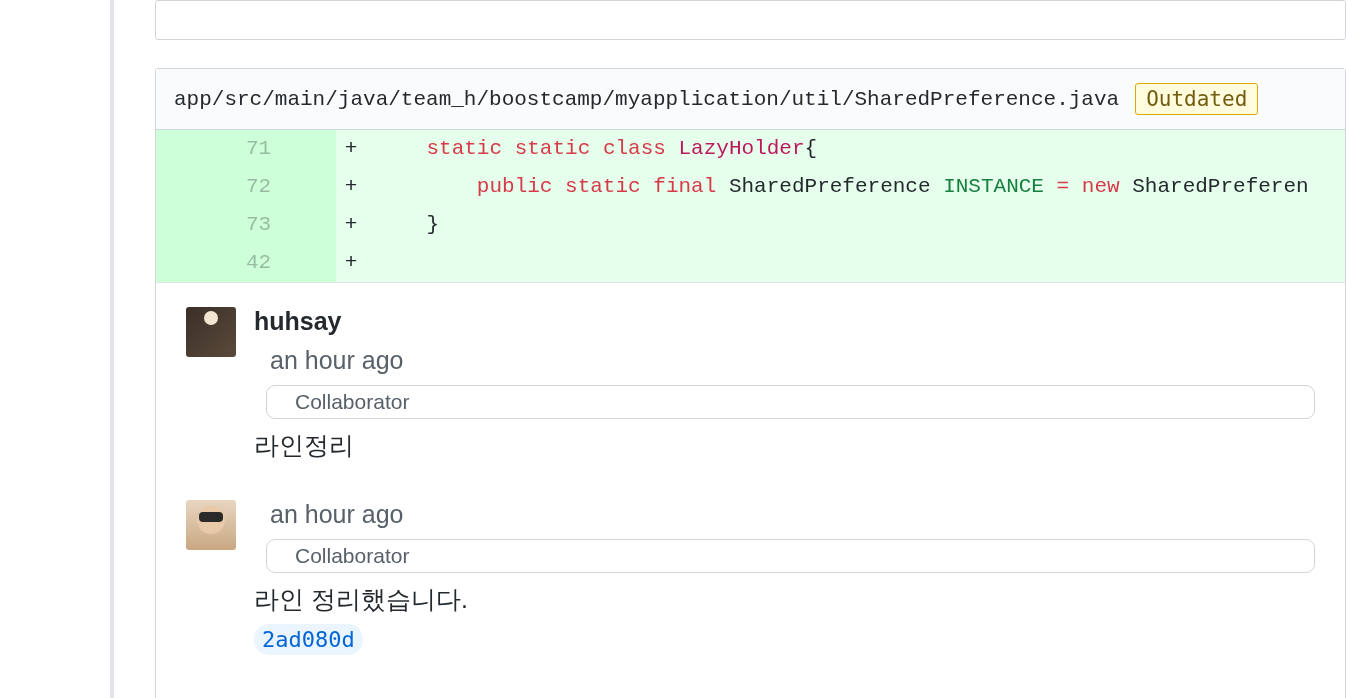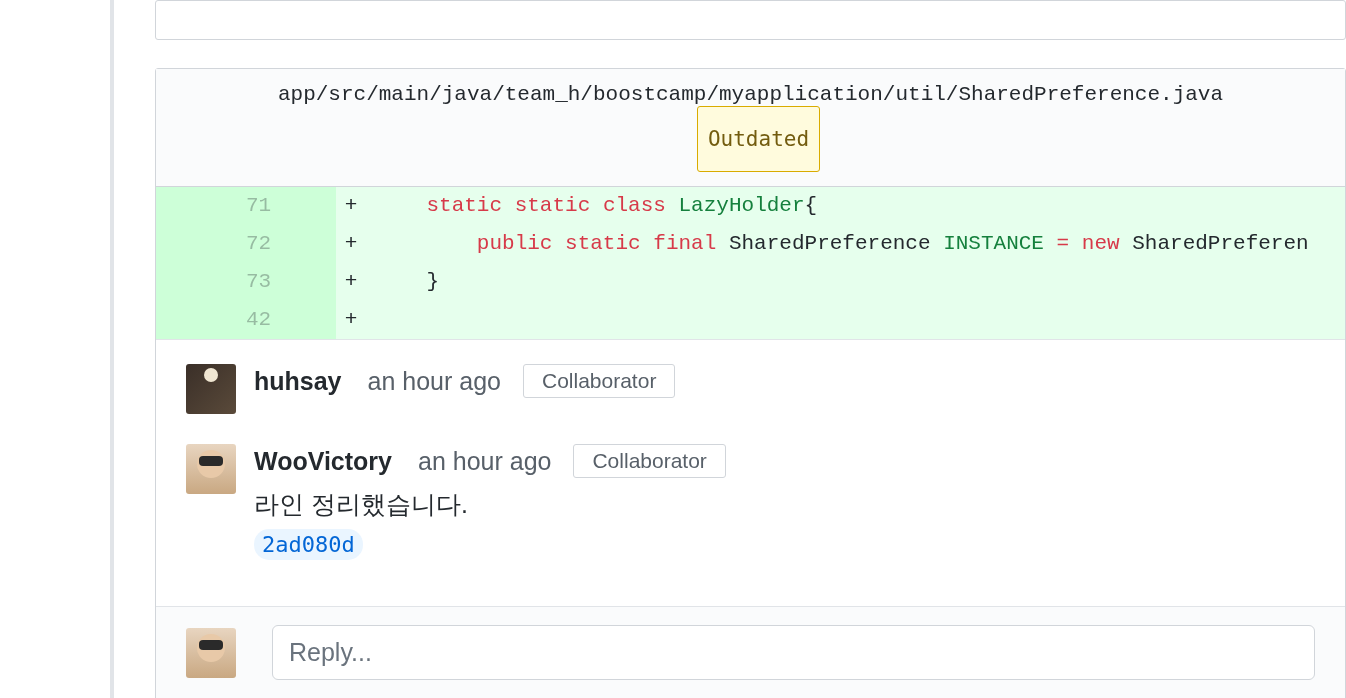--- a/index.html
+++ b/index.html
@@ -26,30 +26,29 @@
   border-radius: 3px;
   margin-bottom: 32px;
   background: #fff;
 }
 .file-header {
   display: flex;
   align-items: center;
   padding: 14px 18px;
   background: #fafbfc;
   border-bottom: 1px solid #d1d5da;
-  flex-direction: column;
 }
 .file-path {
   font-family: SFMono-Regular, Consolas, "Liberation Mono", Menlo, monospace;
   font-size: 21px;
   color: #24292e;
 }
 .outdated-badge {
   margin-left: 16px;
-  padding: 20px 10px;
+  padding: 3px 10px;
   border: 1px solid #d9ab00;
   border-radius: 3px;
   background: #fffbdd;
   color: #735c0f;
   font-size: 21px;
   font-weight: 400;
   font-family: SFMono-Regular, Consolas, monospace;
 }
 .diff-table {
   width: 100%;
@@ -78,21 +77,21 @@
   color: #24292e;
   vertical-align: top;
 }
 .diff-code {
   background: #e6ffed;
   white-space: pre;
   padding-left: 10px;
   vertical-align: top;
 }
 .kw-red { color: #d73a49; }
-.kw-purple { color: #15803d; }
+.kw-purple { color: #be185d; }
 .kw-blue { color: #15803d; }
 .comments-section {
   padding: 24px 30px 16px 30px;
   border-top: 1px solid #e1e4e8;
 }
 .comment {
   display: flex;
   margin-bottom: 30px;
 }
 .avatar {
@@ -106,38 +105,38 @@
   overflow: hidden;
 }
 .avatar-1 { background: linear-gradient(135deg,#3a2f28 0%,#5a4a3a 100%); }
 .avatar-1::after { content:''; position:absolute; top:4px; left:50%; transform:translateX(-50%); width:14px; height:14px; border-radius:50%; background:#f0e6d2; }
 .avatar-2 { background: linear-gradient(180deg,#e8d5c0 0%,#c9a882 100%); }
 .avatar-2::before { content:''; position:absolute; top:6px; left:50%; transform:translateX(-50%); width:28px; height:28px; border-radius:50%; background:#e8c9a8; }
 .avatar-2::after { content:''; position:absolute; top:12px; left:50%; transform:translateX(-50%); width:24px; height:10px; border-radius:4px; background:#2a2a2a; }
 .comment-body { flex: 1; }
 .comment-header {
   display: flex;
-  align-items: center;
   gap: 10px;
   margin-bottom: 10px;
+  flex-direction: column;
 }
 .comment-author {
   font-size: 25px;
   font-weight: 600;
   color: #24292e;
 }
 .comment-time {
   font-size: 25px;
   color: #586069;
   margin-left: 16px;
 }
 .collab-badge {
   border: 1px solid #d1d5da;
-  border-radius: 3px;
-  padding: 4px 18px;
+  border-radius: 9px;
+  padding: 4px 28px;
   font-size: 21px;
   color: #586069;
   margin-left: 12px;
 }
 .comment-text {
   font-size: 25px;
   color: #24292e;
   margin-bottom: 8px;
 }
 .commit-ref {
@@ -227,26 +226,26 @@
 
     <div class="comments-section" id="comments-section">
         <div class="comment">
           <div class="avatar avatar-1"></div>
           <div class="comment-body">
             <div class="comment-header">
               <a class="comment-author">huhsay</a>
               <span class="comment-time">an hour ago</span>
               <span class="collab-badge">Collaborator</span>
             </div>
+            <div class="comment-text">라인정리</div>
           </div>
         </div>
         <div class="comment">
           <div class="avatar avatar-2"></div>
           <div class="comment-body"><div class="comment-header">
-              <a class="comment-author">WooVictory</a>
               <span class="comment-time">an hour ago</span>
               <span class="collab-badge">Collaborator</span>
             </div><div class="comment-text">라인 정리했습니다.</div><a class="commit-ref">2ad080d</a></div>
         </div>
       </div>
 
     <div class="reply-section">
       <div class="avatar avatar-2"></div>
       <input class="reply-input" placeholder="Reply..." style="">
     </div>

